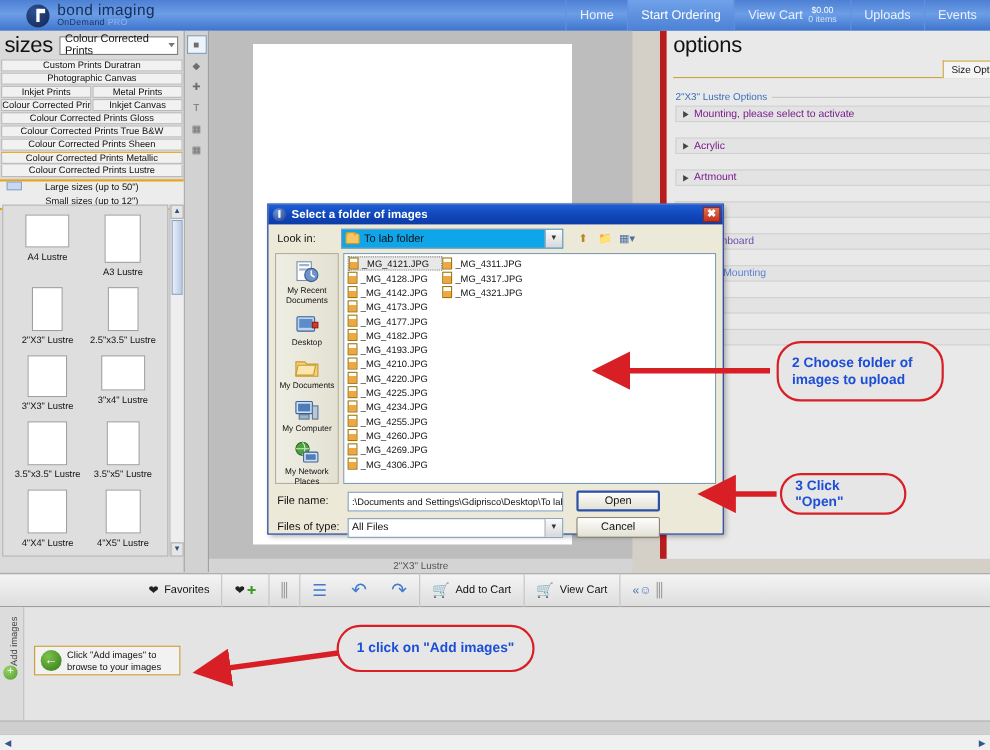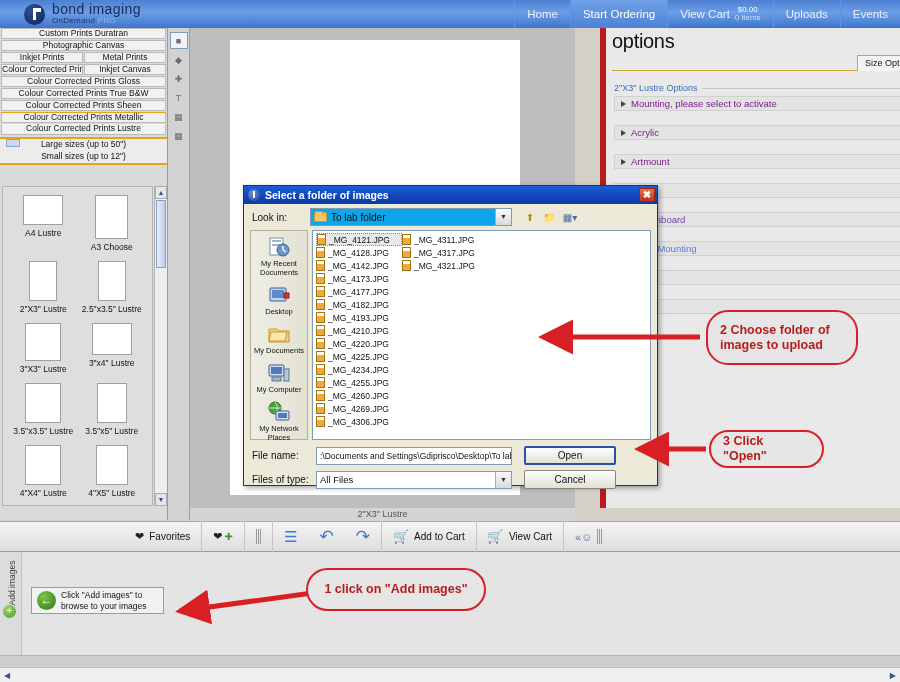--- a/index.html
+++ b/index.html
@@ -335,33 +335,33 @@
     width: 196px; height: 18px; background: #fff; border: 1px solid #7f9db9;
     font-size: 9.5px; color: #111; padding-left: 3px; line-height: 16px;
     position: relative;
   }
   .fselect .dd {
     position: absolute; right: 0; top: 0; width: 16px; height: 16px;
     background: linear-gradient(to bottom,#fbfbfb,#d8d8d8); border-left: 1px solid #aab;
     font-size: 7px; color: #333; text-align: center; line-height: 15px;
   }
   .fbtn {
-    margin-left: 12px; width: 92px; height: 19px;
+    margin-left: 12px; width: 76px; height: 19px;
     background: linear-gradient(to bottom,#fdfdfd,#e3e1d4);
     border: 1px solid #8b8778; border-radius: 2px;
     font-size: 10px; color: #111; text-align: center; line-height: 17px;
   }
   .fbtn.default { border: 2px solid #2b50a8; line-height: 15px; }
 
   
   .callout {
     position: absolute; border: 2px solid #d81f26; border-radius: 22px;
     background: #e6e6e6; display: flex; align-items: center;
     justify-content: center; text-align: left;
-    font-size: 12.5px; font-weight: bold; color: #b91c1c; padding: 0 12px;
+    font-size: 12.5px; font-weight: bold; color: #1d4ed8; padding: 0 12px;
     line-height: 15px;
   }
   .annot-svg { position: absolute; left: 0; top: 0; width: 900px; height: 682px; pointer-events: none; }
 </style>
 </head>
 <body>
 
 <div id="root">
 
   <div class="topbar">
@@ -392,20 +392,27 @@
       <div class="navitem">
           <span>Uploads</span>
         </div>
       <div class="navitem">
           <span>Events</span>
         </div>
     </div>
   </div>
 
   <div class="sizes-panel">
+    <div class="sizes-head">
+      <div class="sizes-title">sizes</div>
+      <div class="sizes-combo">
+        <span>Colour Corrected Prints</span>
+        <span class="caret"></span>
+      </div>
+    </div>
 
     <div class="catlist">
       <div class="catrow">
           <div class="catbtn">Custom Prints Duratran</div>
         </div>
       <div class="catrow">
           <div class="catbtn">Photographic Canvas</div>
         </div>
       <div class="catrow">
         <div class="catbtn">Inkjet Prints</div>
@@ -441,21 +448,21 @@
     </div>
 
     <div class="thumbs">
       <div class="thumbgrid" id="thumbgrid">
           <div class="thumbcell">
             <div class="thumbbox" style="width: 40px; height: 30px;"></div>
             <div class="thumblabel">A4 Lustre</div>
           </div>
           <div class="thumbcell">
             <div class="thumbbox" style="width: 33px; height: 44px;"></div>
-            <div class="thumblabel">A3 Choose</div>
+            <div class="thumblabel">A3 Lustre</div>
           </div>
           <div class="thumbcell">
             <div class="thumbbox" style="width: 28px; height: 40px;"></div>
             <div class="thumblabel">2"X3" Lustre</div>
           </div>
           <div class="thumbcell">
             <div class="thumbbox" style="width: 28px; height: 40px;"></div>
             <div class="thumblabel">2.5"x3.5" Lustre</div>
           </div>
           <div class="thumbcell">

